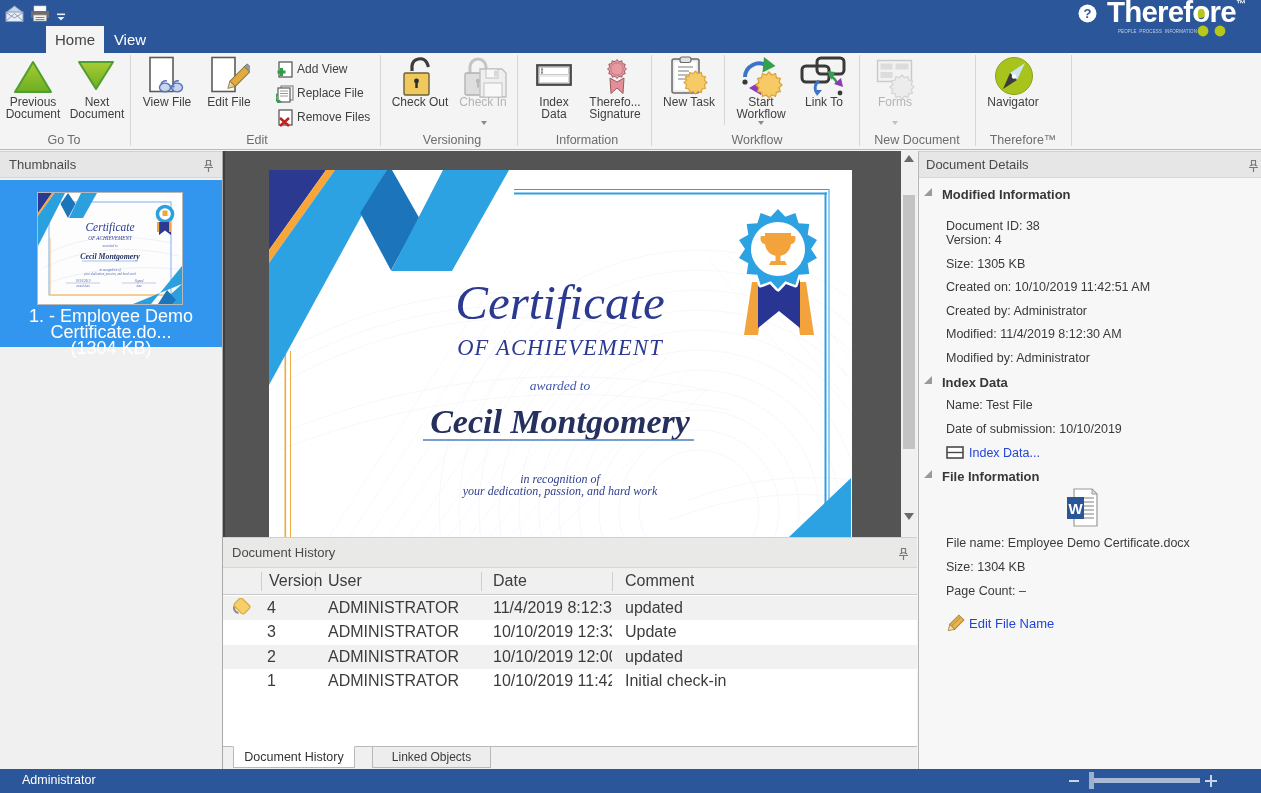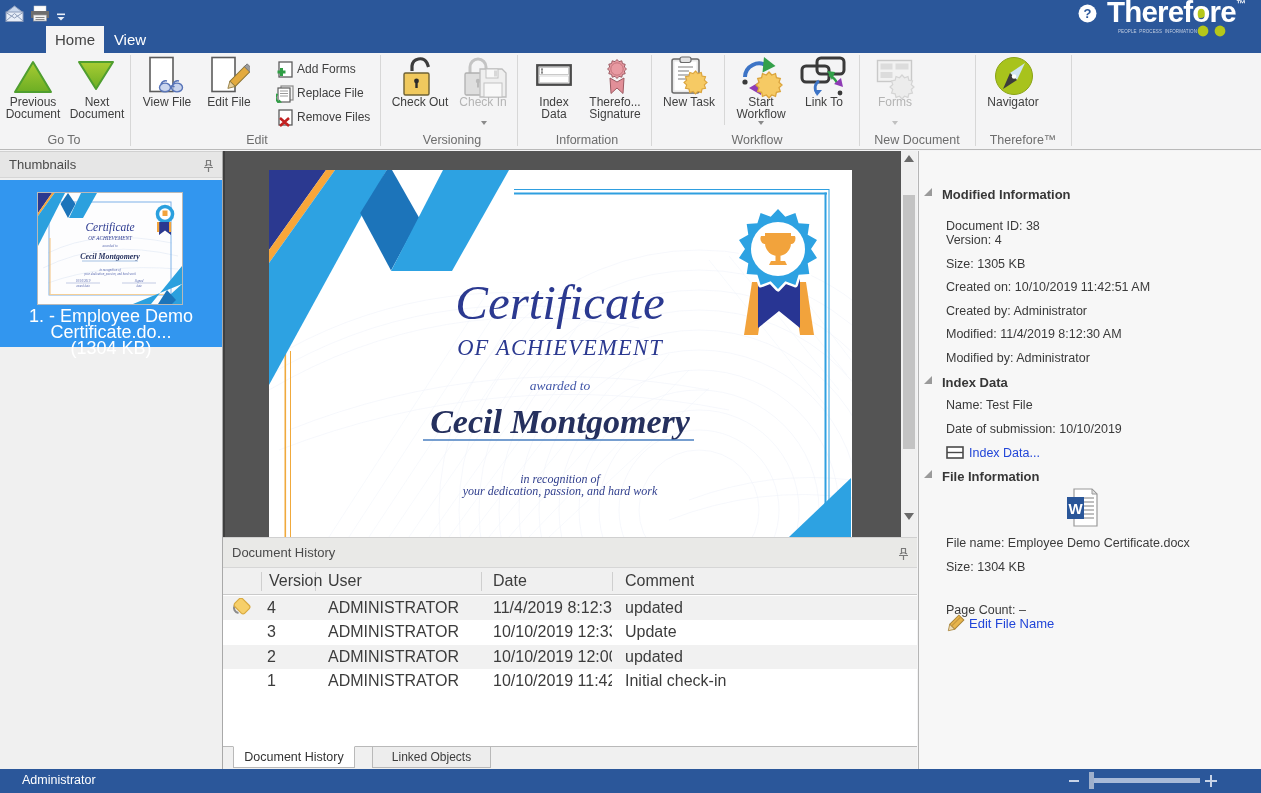--- a/index.html
+++ b/index.html
@@ -134,21 +134,21 @@
     <line x1="4" y1="6" x2="12" y2="6" stroke="#9a9a9a" stroke-width="1"></line>
     <line x1="4" y1="8.5" x2="12" y2="8.5" stroke="#9a9a9a" stroke-width="1"></line>
     <line x1="4" y1="11" x2="12" y2="11" stroke="#9a9a9a" stroke-width="1"></line>
     <path d="M2.5,17 a5,5 0 0 1 -1,-8" fill="none" stroke="#2e9e44" stroke-width="1.8"></path>
     <polygon points="3.5,14.5 6,17.5 1,18" fill="#2e9e44"></polygon>
   </svg>
   <svg class="abs" style="left:276px;top:56px;" width="18" height="18" viewBox="0 0 18 18">
     <rect x="3" y="1" width="13" height="15" fill="#fff" stroke="#5c5c5c" stroke-width="1.3"></rect>
     <path d="M4,9 l9,8 M13,9 l-9,8" stroke="#c22121" stroke-width="2.6"></path>
   </svg>
-  <div class="small-label" style="left:297px;top:8px;">Add Forms</div>
+  <div class="small-label" style="left:297px;top:8px;">Add View</div>
   <div class="small-label" style="left:297px;top:32px;">Replace File</div>
   <div class="small-label" style="left:297px;top:56px;">Remove Files</div>
   
   <svg class="abs" style="left:398px;top:2px;" width="42" height="42" viewBox="0 0 42 42">
     <path d="M14,16 v-5 a8,8 0 0 1 15,-3 l1.5,4" fill="none" stroke="#3c3c3c" stroke-width="3.2"></path>
     <rect x="6" y="18" width="25" height="22" rx="1.5" fill="#f0c95e" stroke="#6e6134" stroke-width="1.4"></rect>
     <circle cx="18.5" cy="26" r="2.4" fill="#2c2c2c"></circle>
     <rect x="17.3" y="27" width="2.4" height="6" fill="#2c2c2c"></rect>
   </svg>
   <div class="btn-label" style="left:389px;top:43px;width:62px;">Check Out</div>
@@ -442,20 +442,27 @@
     <div class="cell" style="left:270px;width:119px;">10/10/2019 11:42:51 AM</div>
     <div class="cell" style="left:402px;">Initial check-in</div>
   </div>
 
   <div class="abs" style="left:0;top:209px;width:694px;height:23px;background:#f0f0f0;border-top:1px solid #b9b9b9;box-sizing:border-box;">
     <div class="abs" style="left:149px;top:0px;width:119px;height:21px;background:#ededed;border:1px solid #b9b9b9;border-top:none;box-sizing:border-box;text-align:center;line-height:20px;font-size:12px;color:#3c3c3c;">Linked Objects</div>
     <div class="abs" style="left:10px;top:-1px;width:122px;height:22px;background:#fff;border:1px solid #b9b9b9;border-top:1px solid #fff;box-sizing:border-box;text-align:center;line-height:20px;font-size:12.5px;color:#333;">Document History</div>
   </div>
 </div>
 <div class="abs" id="rightpanel">
+  <div class="panehdr" style="left:0;top:0;width:343px;height:27px;line-height:26px;"><span style="margin-left:7px;">Document Details</span>
+    <svg style="position:absolute;right:3px;top:7px;" width="11" height="14" viewBox="0 0 11 14">
+      <g fill="none" stroke="#7a7a7a" stroke-width="1.2">
+        <path d="M3,1.5 h5 M3.5,1.5 v5.5 M7.5,1.5 v5.5 M2,7 q3.5,-2.5 7,0 M1,8.5 h9 M5.5,8.5 v4.5"></path>
+      </g>
+    </svg>
+  </div>
   <div class="rtri" style="top:37px;"></div>
   <div class="rhdr" style="top:36px;">Modified Information</div>
   <div class="ritem" style="top:68px;">Document ID: 38</div>
   <div class="ritem" style="top:82px;">Version: 4</div>
   <div class="ritem" style="top:106px;">Size: 1305 KB</div>
   <div class="ritem" style="top:129px;">Created on: 10/10/2019 11:42:51 AM</div>
   <div class="ritem" style="top:153px;">Created by: Administrator</div>
   <div class="ritem" style="top:176px;">Modified: 11/4/2019 8:12:30 AM</div>
   <div class="ritem" style="top:200px;">Modified by: Administrator</div>
   <div class="rtri" style="top:225px;"></div>
@@ -478,21 +485,21 @@
       <line x1="13" y1="18" x2="28" y2="18"></line>
         <line x1="13" y1="22" x2="28" y2="22"></line>
       <line x1="13" y1="26" x2="28" y2="26"></line>
         <line x1="13" y1="30" x2="28" y2="30"></line>
     </g>
     <rect x="1" y="9" width="17" height="22" fill="#2a5699"></rect>
     <text x="9.5" y="26" text-anchor="middle" font-family="Liberation Sans" font-size="15" font-weight="bold" fill="#fff">W</text>
   </svg>
   <div class="ritem" style="top:385px;">File name: Employee Demo Certificate.docx</div>
   <div class="ritem" style="top:409px;">Size: 1304 KB</div>
-  <div class="ritem" style="top:433px;margin-top:19px;">Page Count: –</div>
+  <div class="ritem" style="top:433px;">Page Count: –</div>
   <svg class="abs" style="left:26px;top:463px;" width="20" height="20" viewBox="0 0 20 20">
     <g transform="rotate(45 10 10)">
       <rect x="6.5" y="1" width="7" height="13" fill="#e8b54c" stroke="#a8843a" stroke-width="1"></rect>
       <polygon points="6.5,14 13.5,14 10,19.5" fill="#f0dcb4" stroke="#a8843a" stroke-width="0.8"></polygon>
       <line x1="9" y1="1" x2="9" y2="14" stroke="#c89a40" stroke-width="1.4"></line>
     </g>
   </svg>
   <div class="ritem rlink" style="left:50px;top:465px;font-size:13px;">Edit File Name</div>
 </div>
 <div class="abs" id="statusbar">

